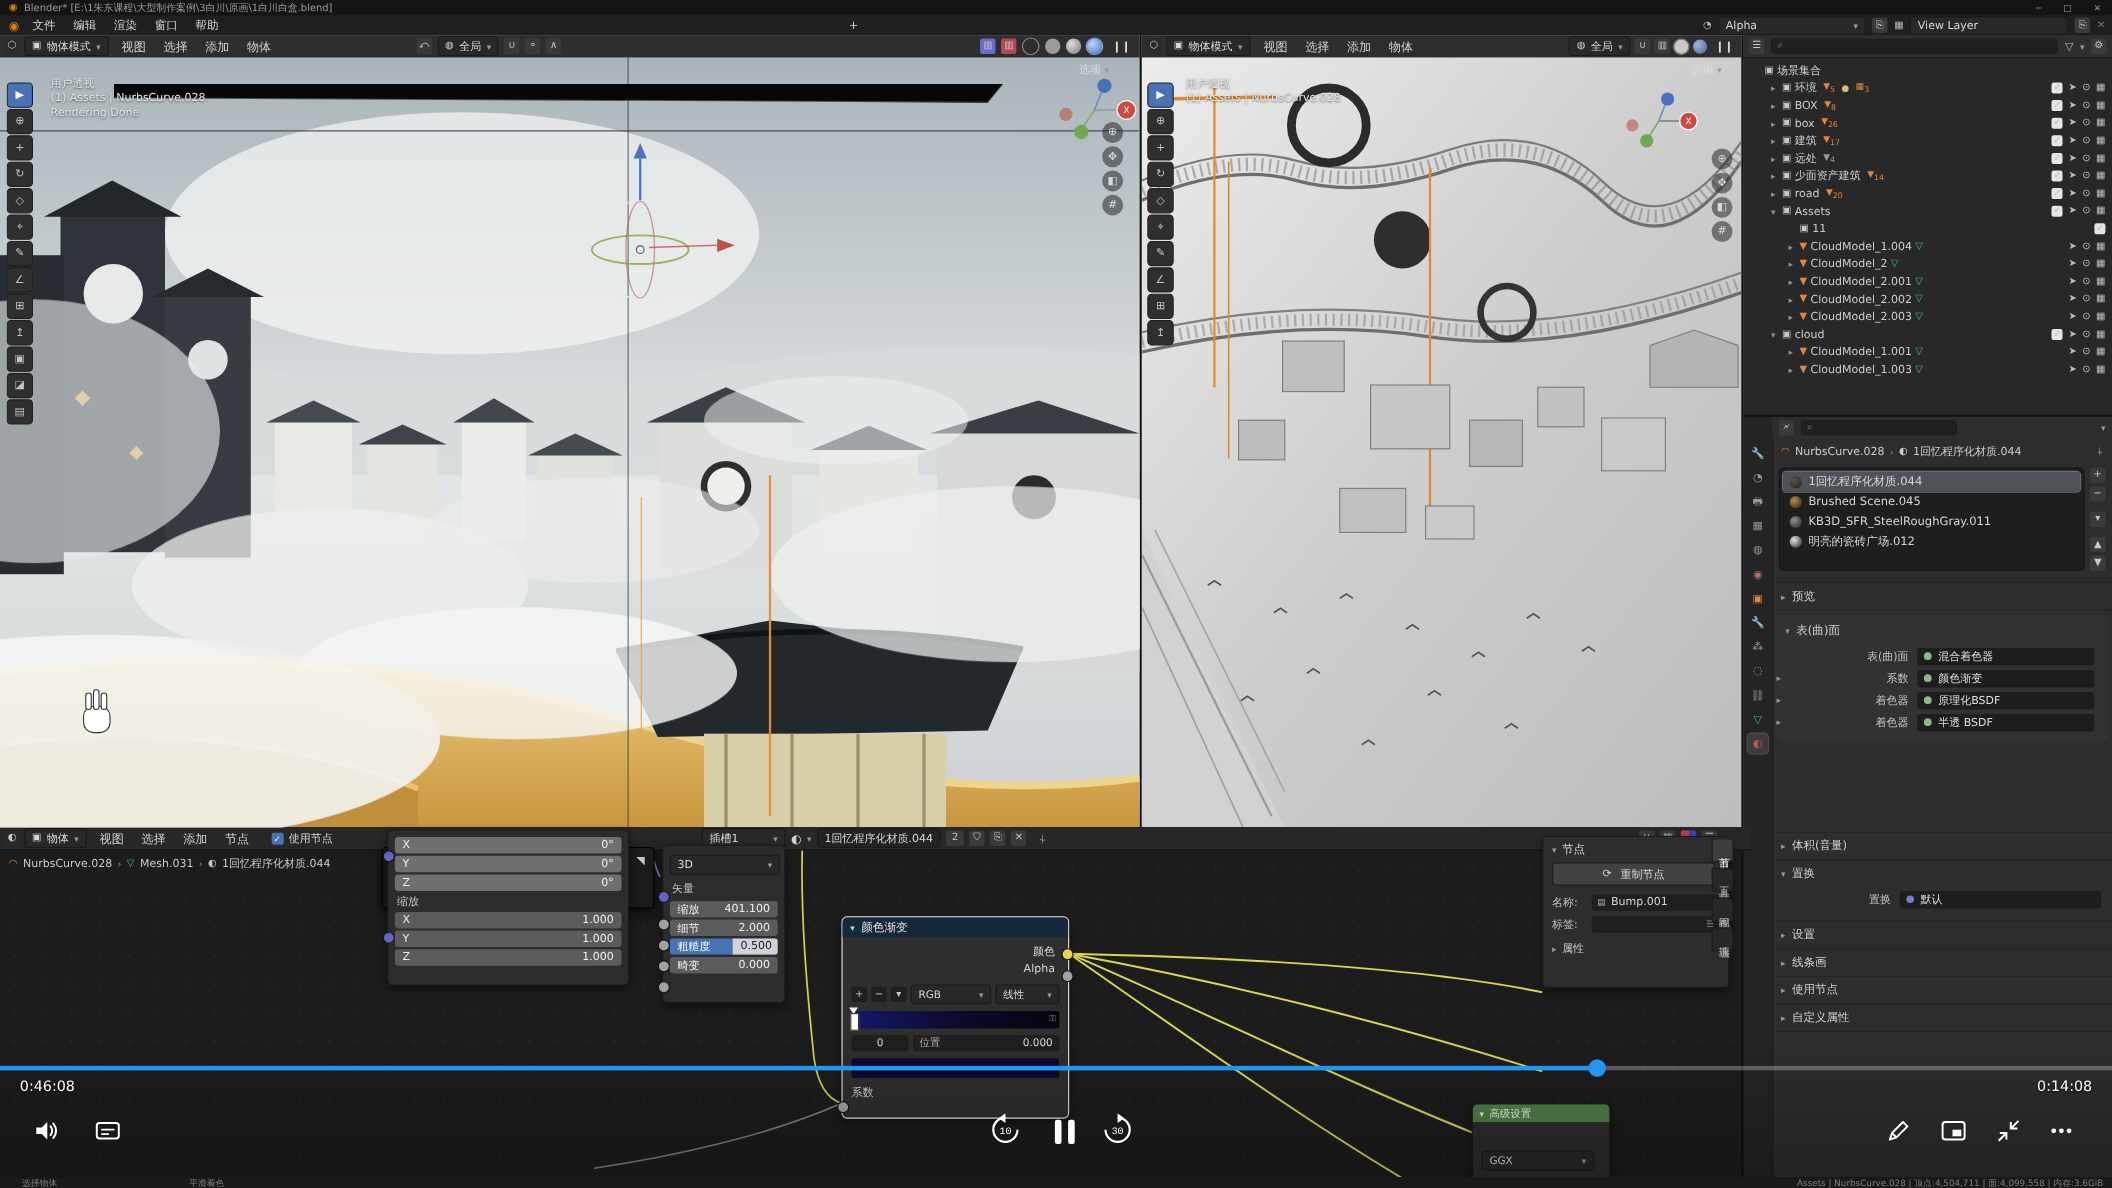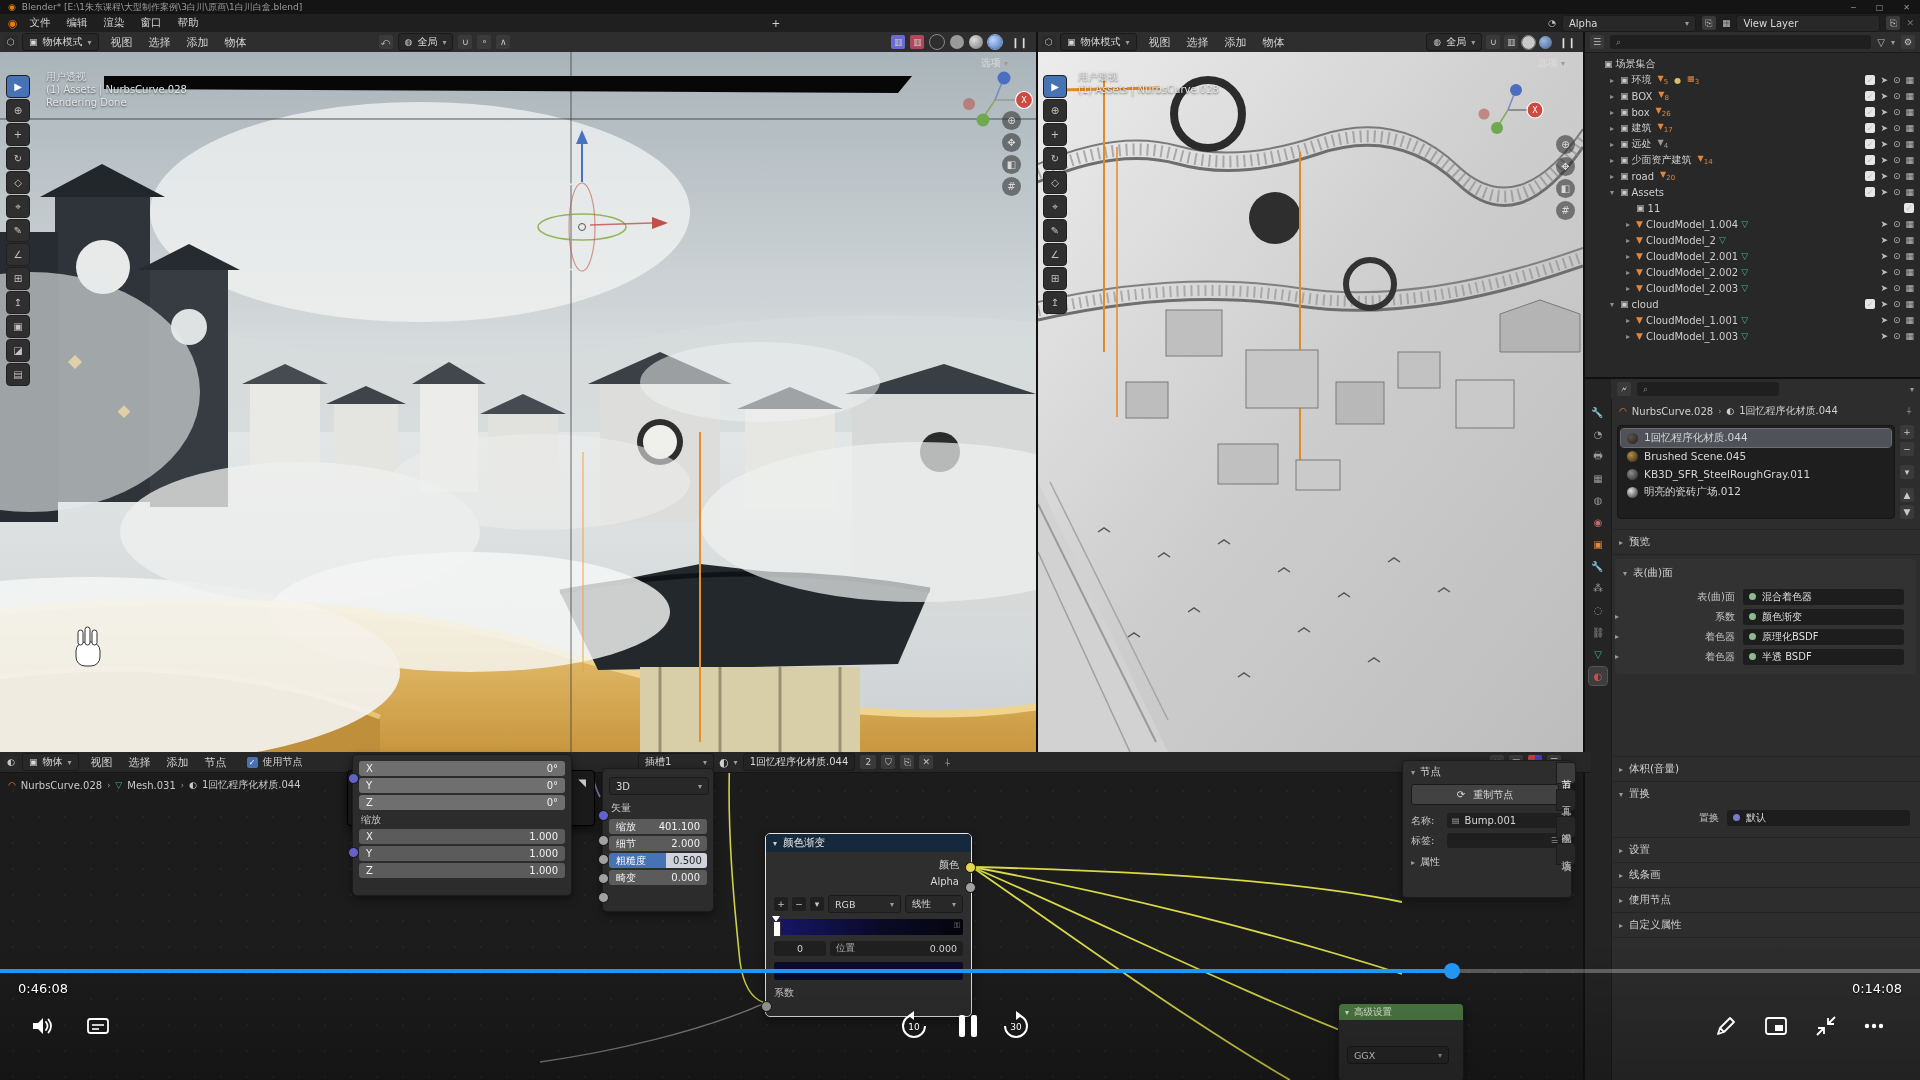--- a/index.html
+++ b/index.html
@@ -42,21 +42,21 @@
   .node{position:absolute;background:#303030;border:1px solid #1b1b1b;border-radius:5px;
       box-shadow:0 3px 8px rgba(0,0,0,.45);}
   .nrow{height:15px;border-radius:3px;display:flex;align-items:center;justify-content:space-between;
       padding:0 7px;font-size:10px;color:#f0f0f0;margin:2px 6px;}
   .sock{position:absolute;width:9px;height:9px;border-radius:50%;border:1px solid #111;}
   .ptab{width:18px;height:18px;border-radius:3px;margin:4px auto;display:flex;align-items:center;
       justify-content:center;font-size:10px;}
   .vtab{writing-mode:vertical-rl;font-size:10px;color:#b5b5b5;background:#272727;
       border:1px solid #1b1b1b;border-radius:0 4px 4px 0;padding:8px 2px;letter-spacing:2px;}
   .vtab.active{background:#3d3d3d;color:#e8e8e8;}
-  .pbtn{display:flex;align-items:center;justify-content:center;}
+  .pbtn{display:flex;align-items:flex-end;justify-content:center;font-family:Liberation Mono, monospace;}
   .ovl-txt{font-size:10px;color:#e4e4e4;text-shadow:0 1px 2px rgba(0,0,0,.6);line-height:13px;white-space:nowrap;}
   .icon-sq{width:14px;height:14px;border-radius:2px;background:#3a3a3a;display:flex;align-items:center;
       justify-content:center;font-size:9px;color:#c8c8c8;}
   svg{display:block;}
 </style>
 </head>
 <body>
 
 <div id="app">
 
@@ -1081,14 +1081,19 @@
       </svg>
   </div>
   <div class="abs pbtn" style="left:1860px;top:1012px;width:28px;height:28px;">
     <svg width="24" height="24" viewBox="0 0 24 24">
         <circle cx="5" cy="12" r="2.2" fill="#fff"></circle>
         <circle cx="12" cy="12" r="2.2" fill="#fff"></circle>
         <circle cx="19" cy="12" r="2.2" fill="#fff"></circle>
       </svg>
   </div>
 
+  <div class="abs" style="left:0;top:1070px;width:1920px;height:10px;background:#191919;display:flex;align-items:center;font-size:8px;color:#7d7d7d;">
+    <span style="margin-left:20px;">选择物体</span>
+    <span style="margin-left:120px;">平滑着色</span>
+    <span style="margin-left:auto;margin-right:8px;">Assets | NurbsCurve.028 | 顶点:4,504,711 | 面:4,099,558 | 内存:3.6GiB</span>
+  </div>
 
 </div>
 
 </body></html>

